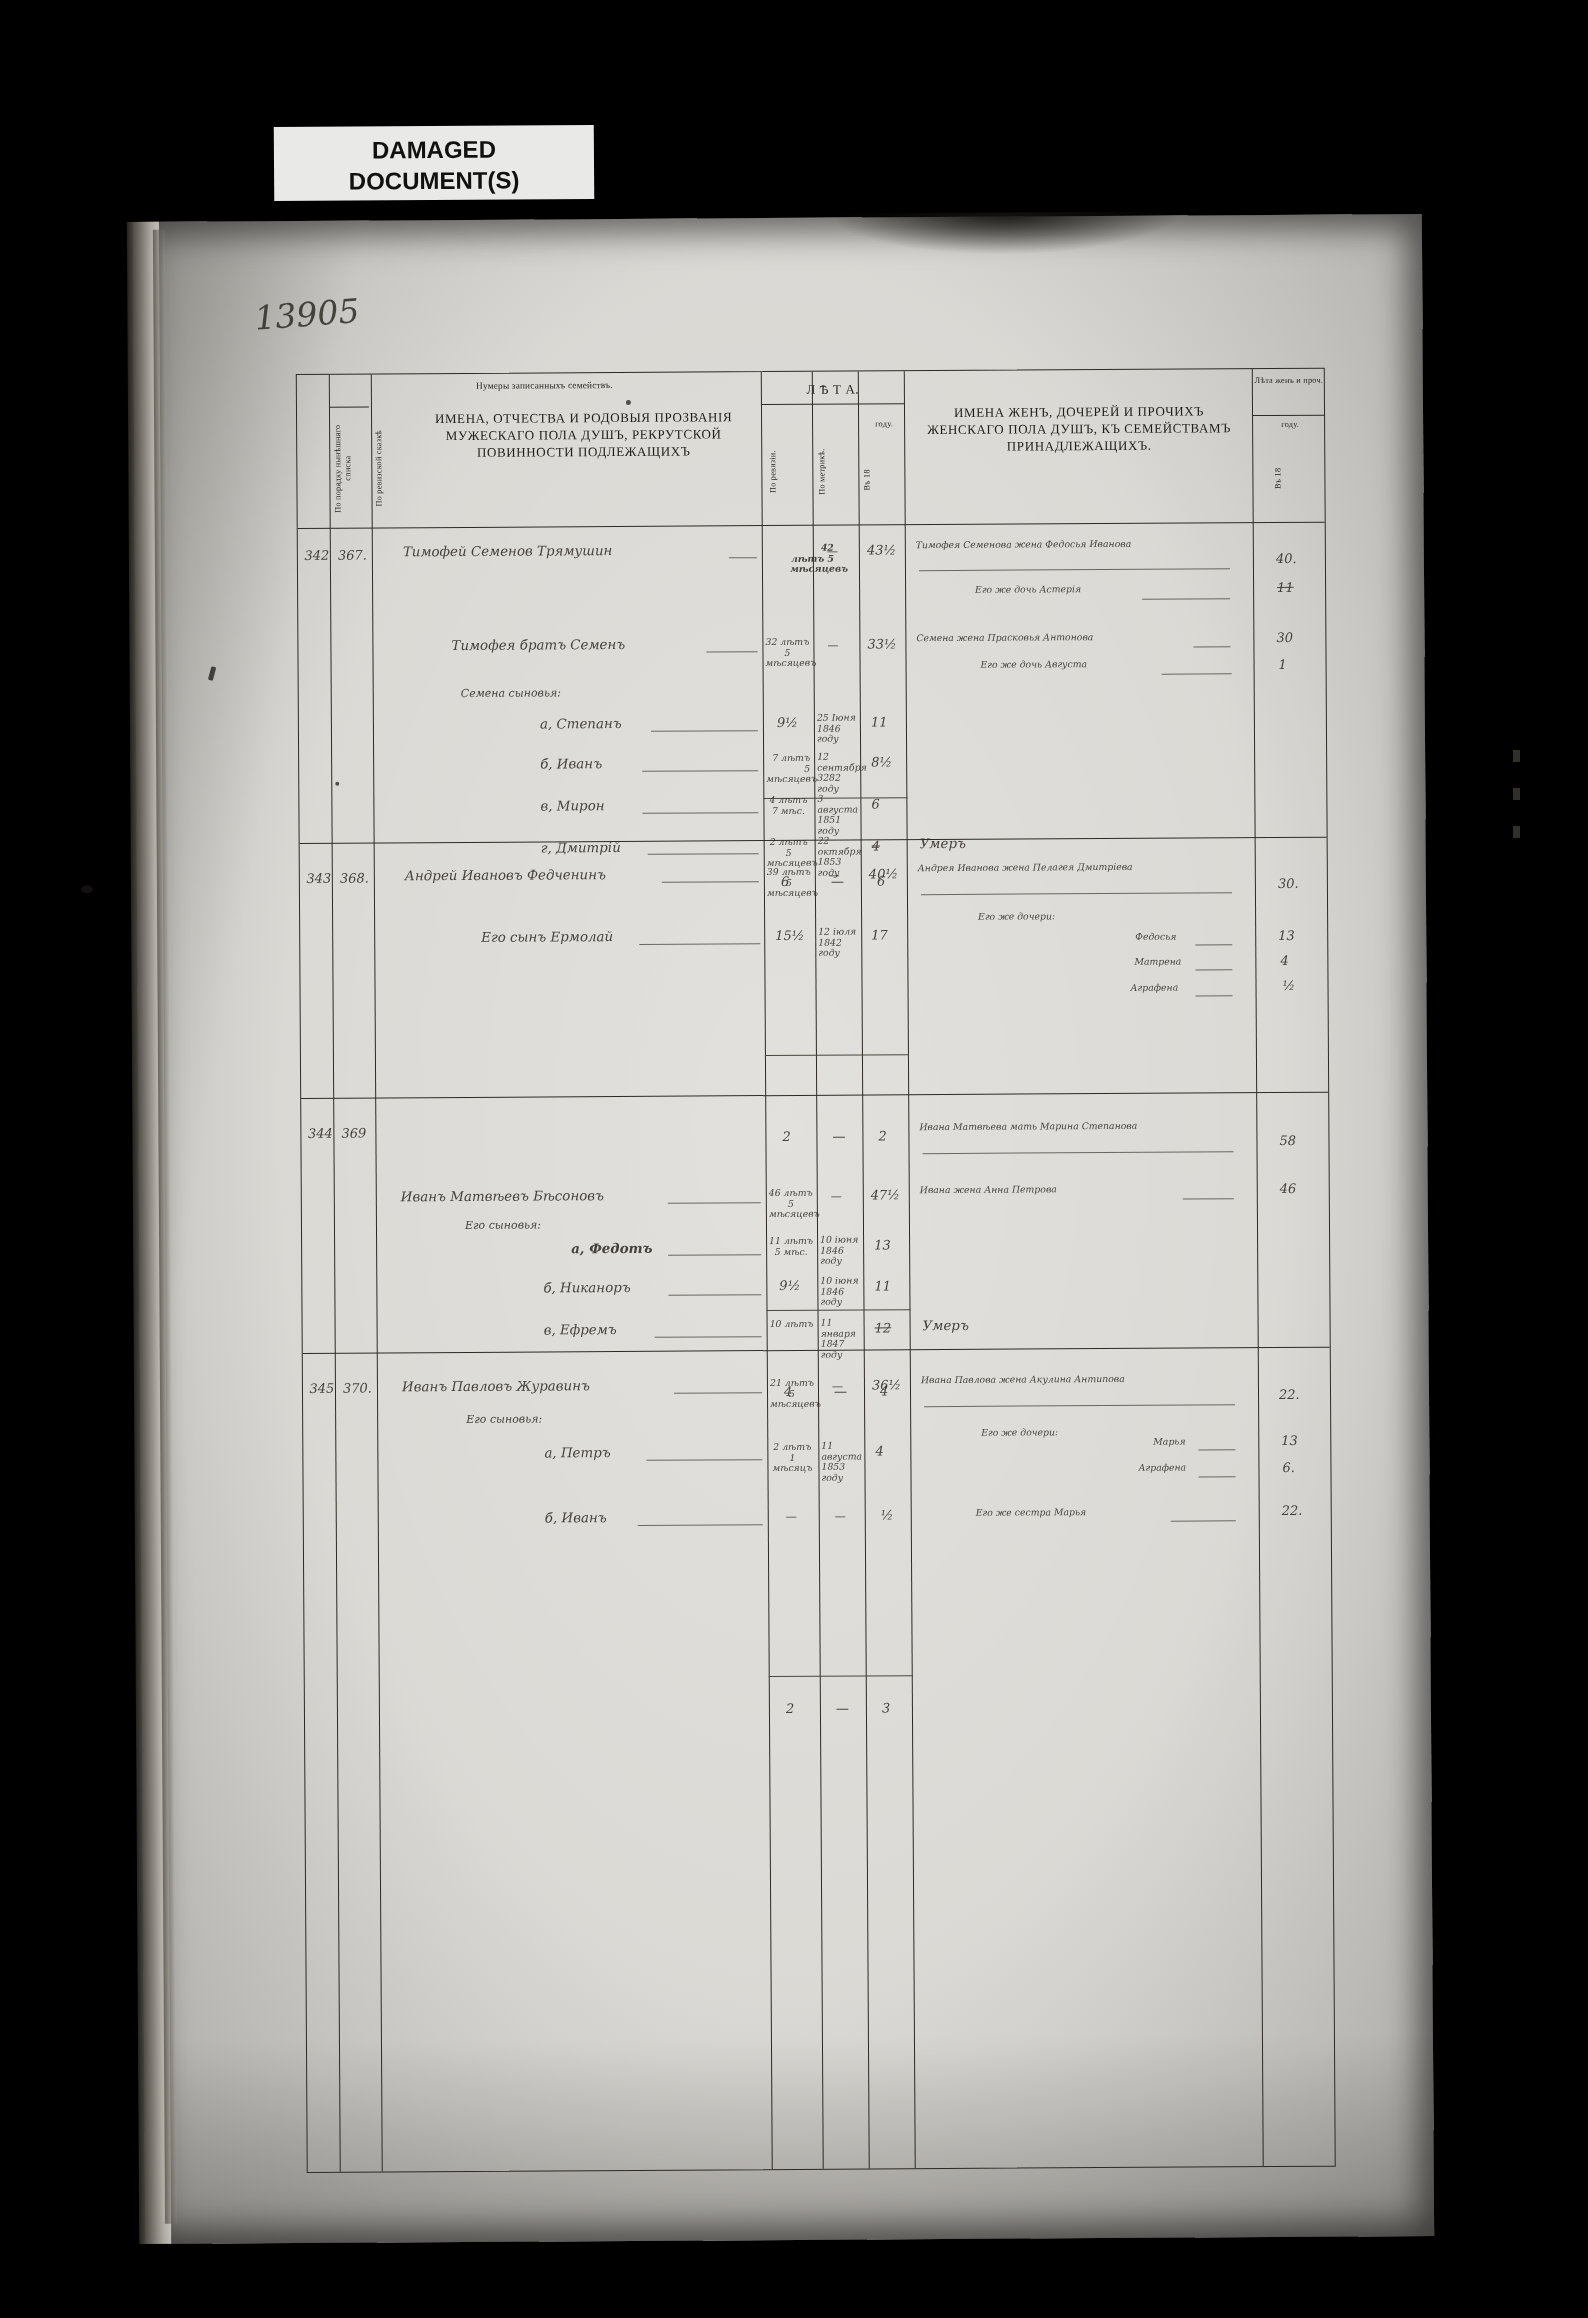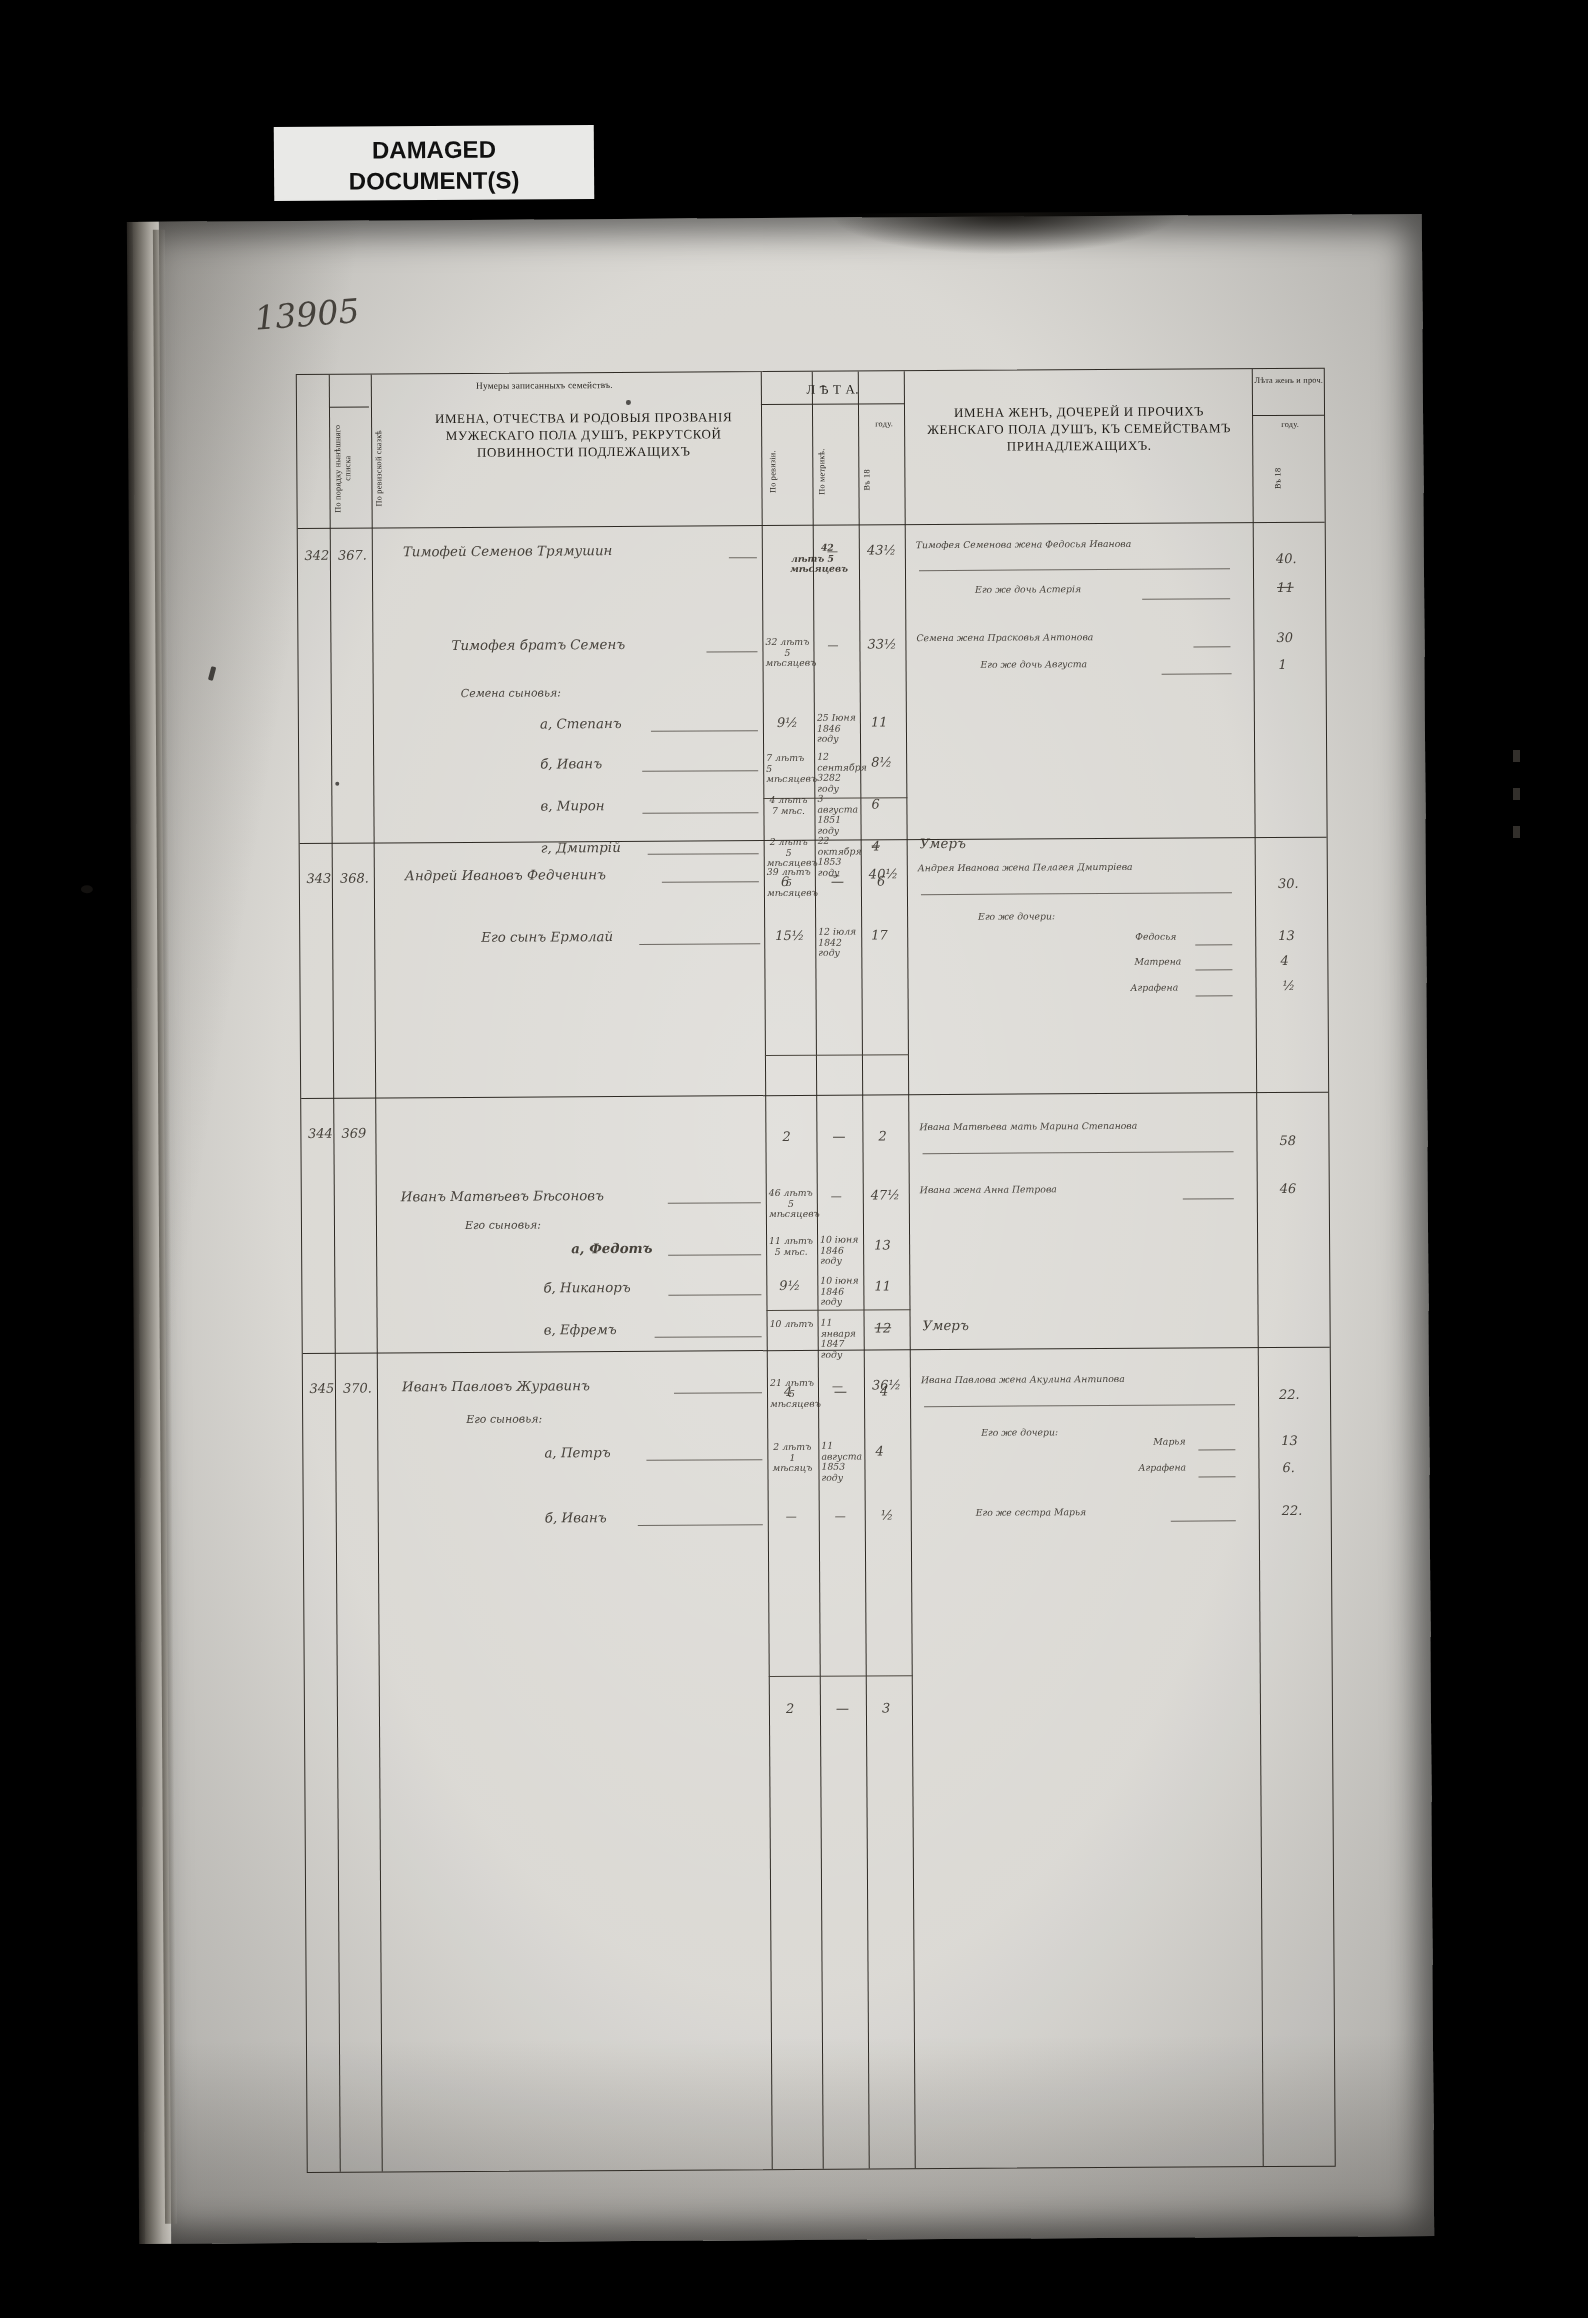--- a/index.html
+++ b/index.html
@@ -267,21 +267,21 @@
     <div class="hw sm" style="left:162px; top:313px;">Семена сыновья:</div>
 
     <div class="hw" style="left:241px; top:343px;">а, Степанъ</div>
     <div class="leader" style="left:352px; top:358px; width:107px;"></div>
     <div class="hw num" style="left:478px; top:343px;">9½</div>
     <div class="hw xs" style="left:518px; top:341px; width:43px;">25 Іюня 1846 году</div>
     <div class="hw num" style="left:572px; top:343px;">11</div>
 
     <div class="hw" style="left:241px; top:383px;">б, Иванъ</div>
     <div class="leader" style="left:343px; top:398px; width:116px;"></div>
-    <div class="hw xs" style="left:467px; top:381px; width:44px; text-align:left;">7 лѣтъ 5 мѣсяцевъ</div>
+    <div class="hw xs" style="left:467px; top:381px; width:44px; text-align:right;">7 лѣтъ 5 мѣсяцевъ</div>
     <div class="hw xs" style="left:518px; top:380px; width:43px;">12 сентября 3282 году</div>
     <div class="hw num" style="left:572px; top:383px;">8½</div>
 
     <div class="hw" style="left:241px; top:425px;">в, Мирон</div>
     <div class="leader" style="left:343px; top:440px; width:116px;"></div>
     <div class="hw xs" style="left:467px; top:423px; width:44px; text-align:center;">4 лѣтъ 7 мѣс.</div>
     <div class="hw xs" style="left:518px; top:422px; width:21px;">3 августа 1851 году</div>
     <div class="hw num" style="left:572px; top:425px;">6</div>
 
     <div class="hw" style="left:241px; top:467px;">г, Дмитрій</div>

